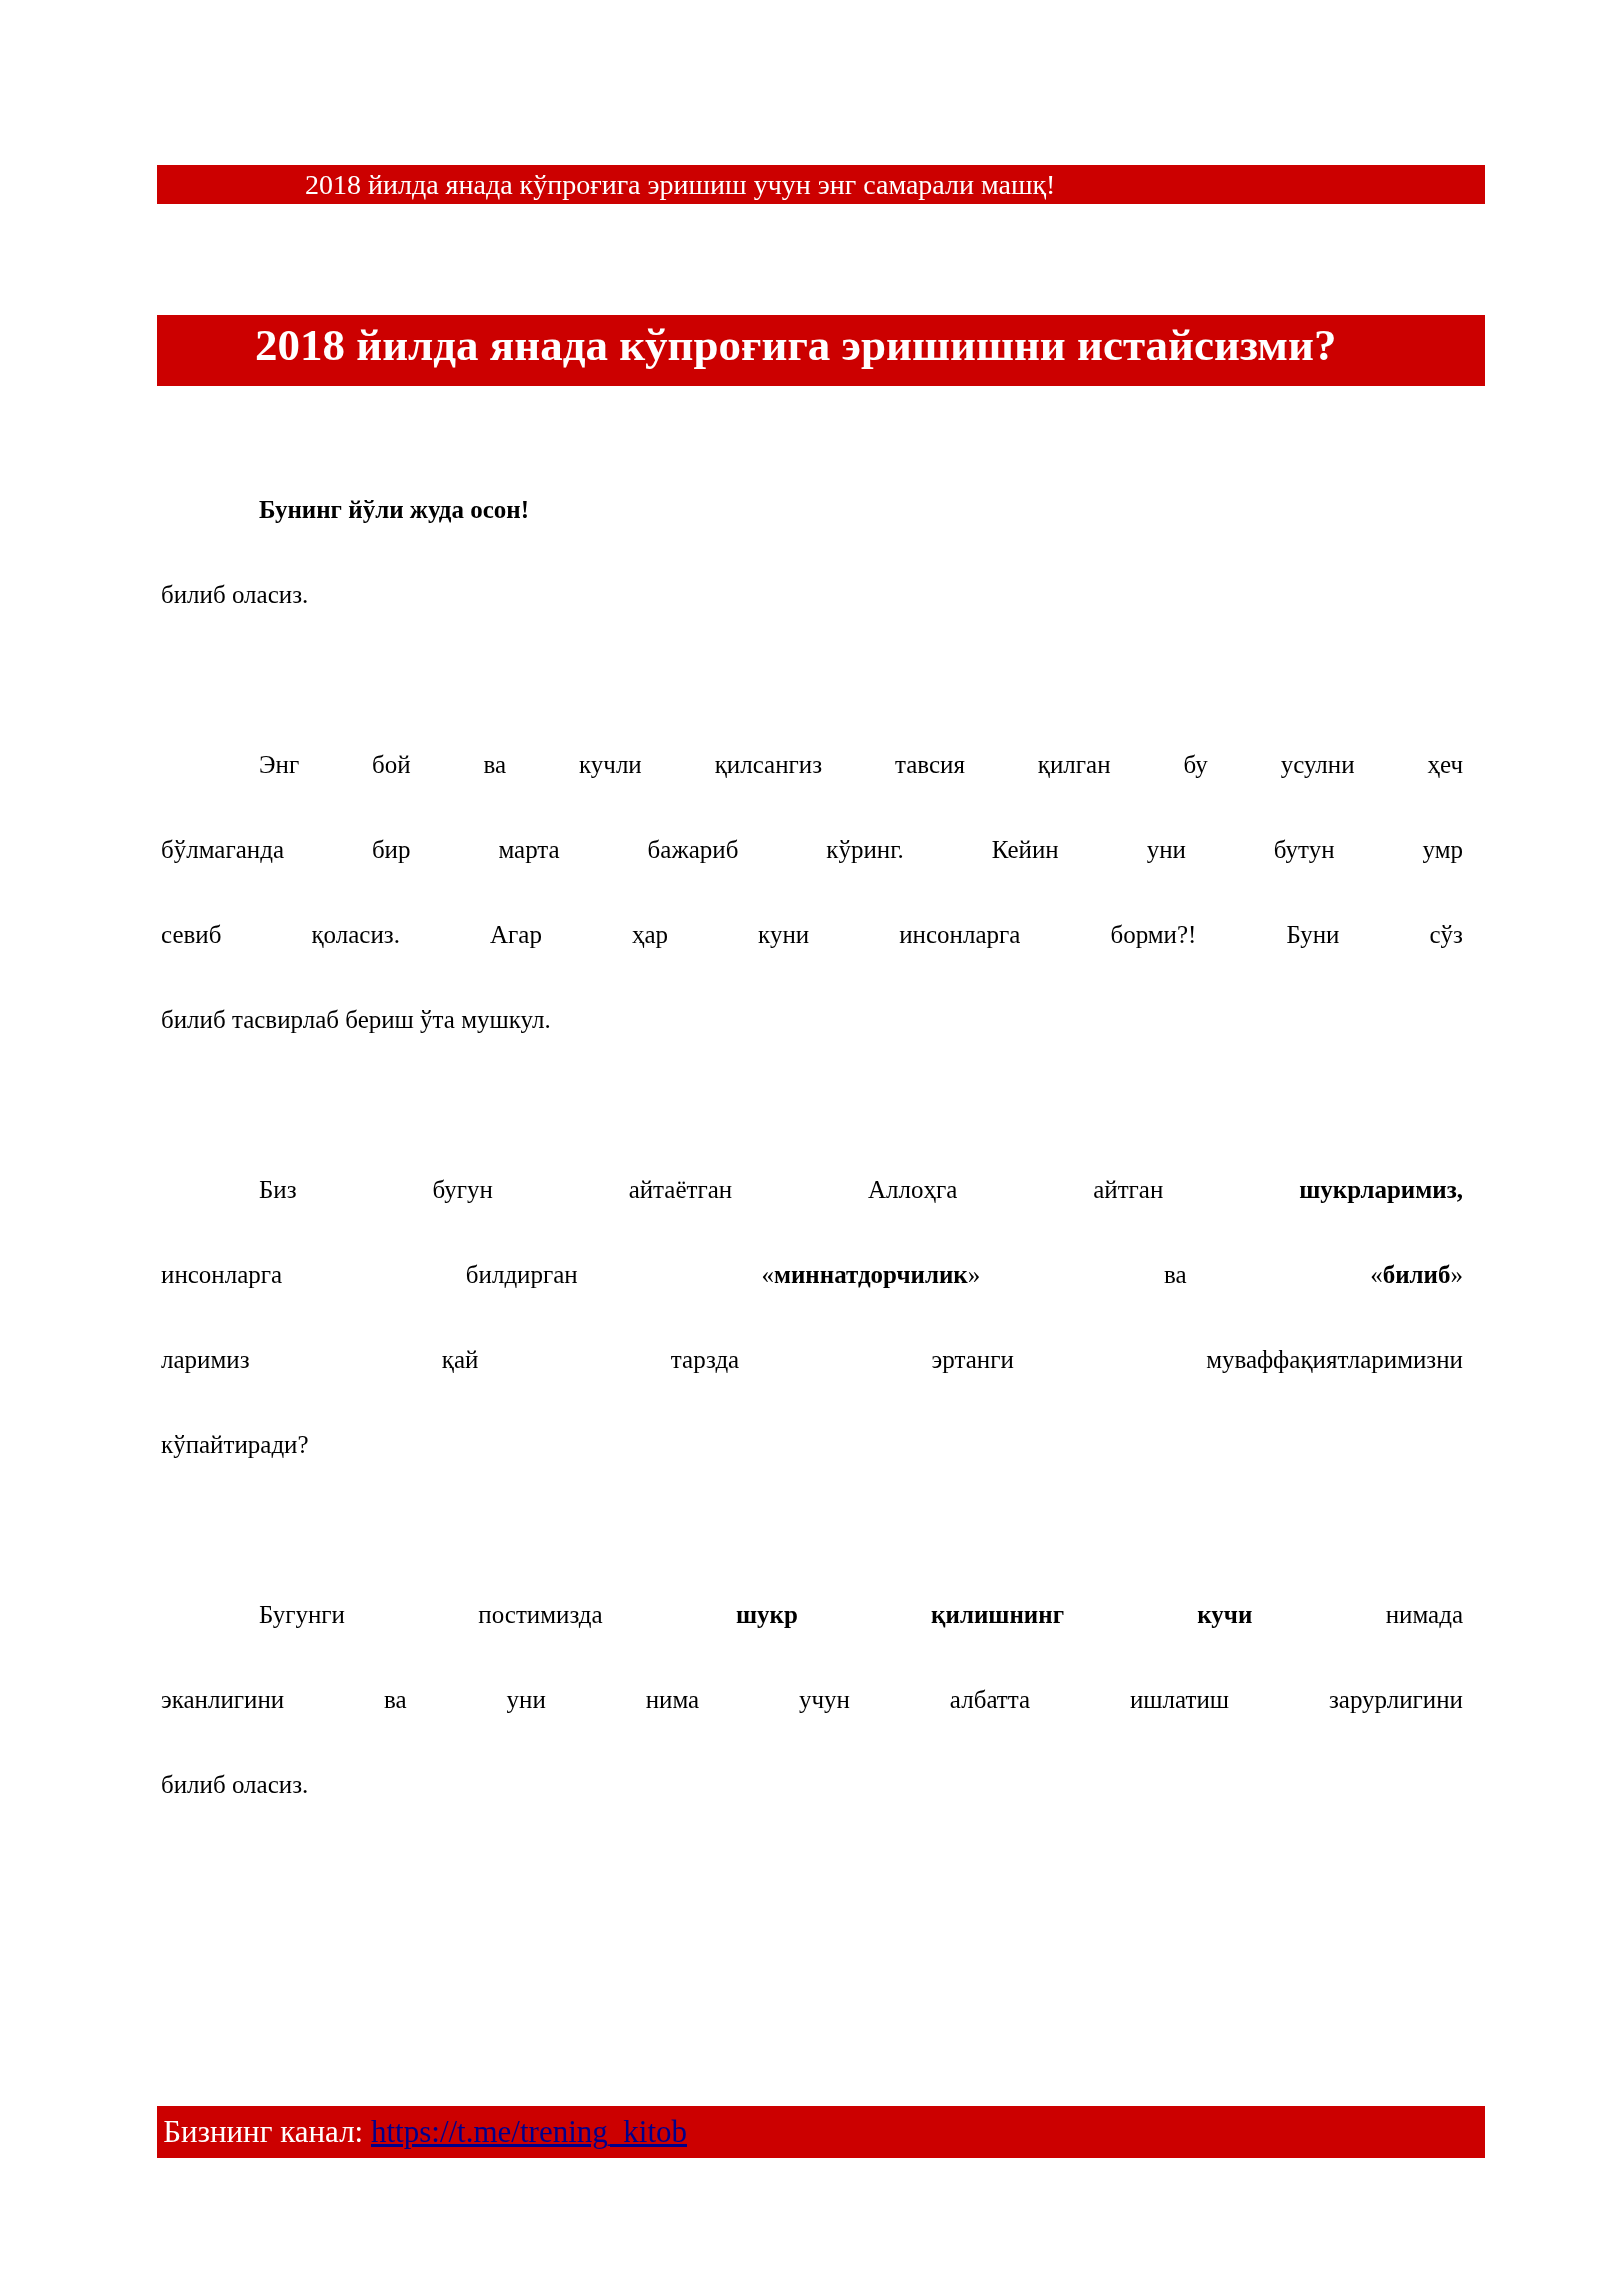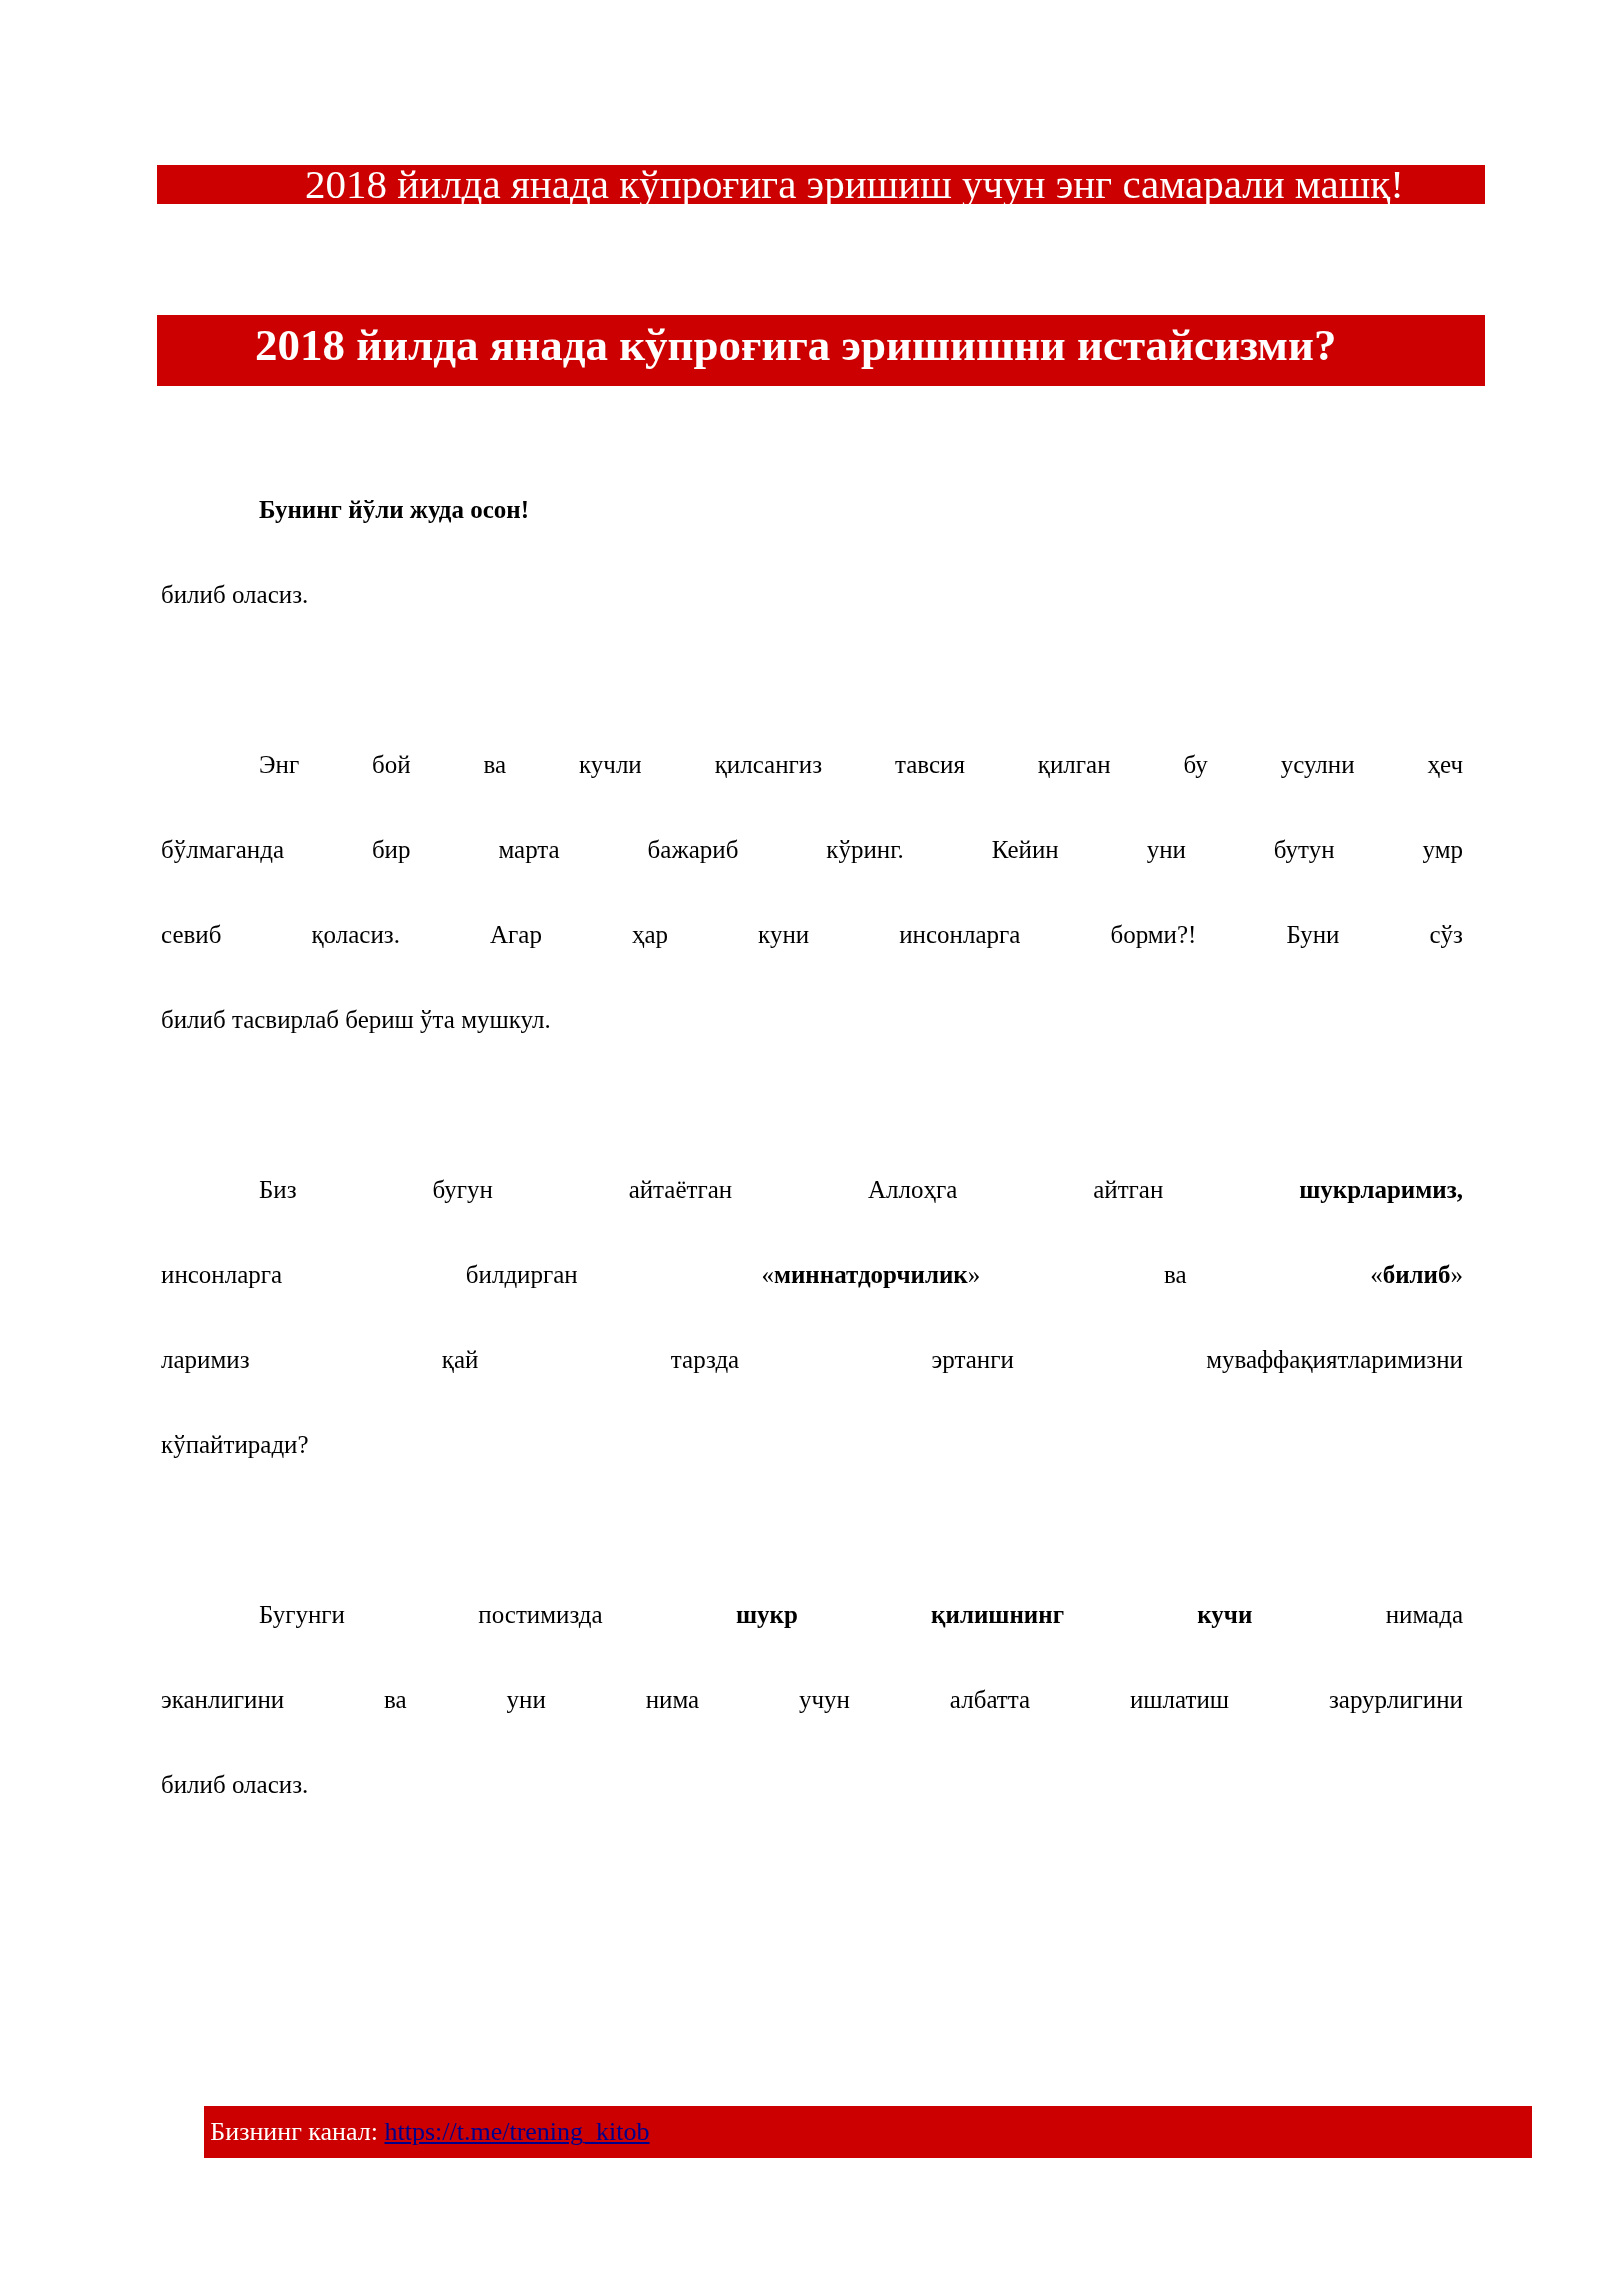--- a/index.html
+++ b/index.html
@@ -23,21 +23,21 @@
     position: absolute;
     left: 157px;
     width: 1328px;
     background: var(--banner-red);
     color: var(--banner-text);
   }
   .top-banner {
     top: 165px;
     height: 39px;
     line-height: 39px;
-    font-size: 41px;
+    font-size: 28px;
     padding-left: 148px;
     text-align: left;
     white-space: nowrap;
   }
   .title-banner {
     top: 315px;
     height: 71px;
     line-height: 60px;
     font-size: 45px;
     font-weight: bold;
@@ -64,24 +64,23 @@
     text-align: left;
   }
   .line.indent {
     padding-left: 98px;
   }
   .line .b { font-weight: bold; }
   .footer-banner {
     top: 2106px;
     height: 52px;
     line-height: 52px;
-    font-size: 26px;
+    font-size: 31px;
     padding-left: 6.3px;
     white-space: nowrap;
-    margin-left: 47px;
   }
   .footer-link {
     color: var(--link-blue);
     text-decoration: underline;
     cursor: pointer;
   }
 </style>
 </head>
 <body>
 

